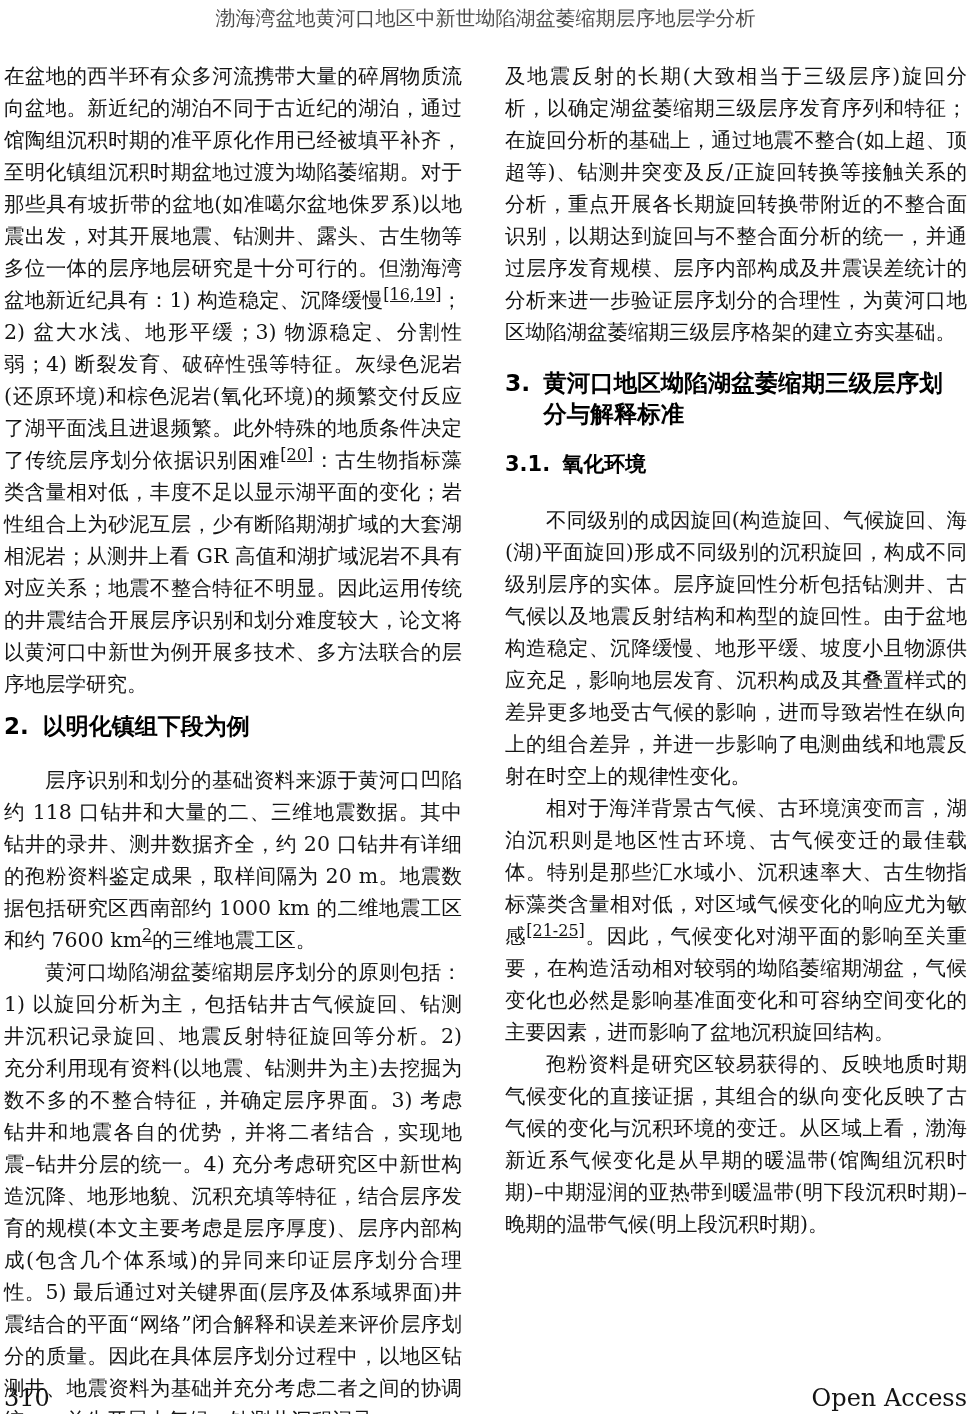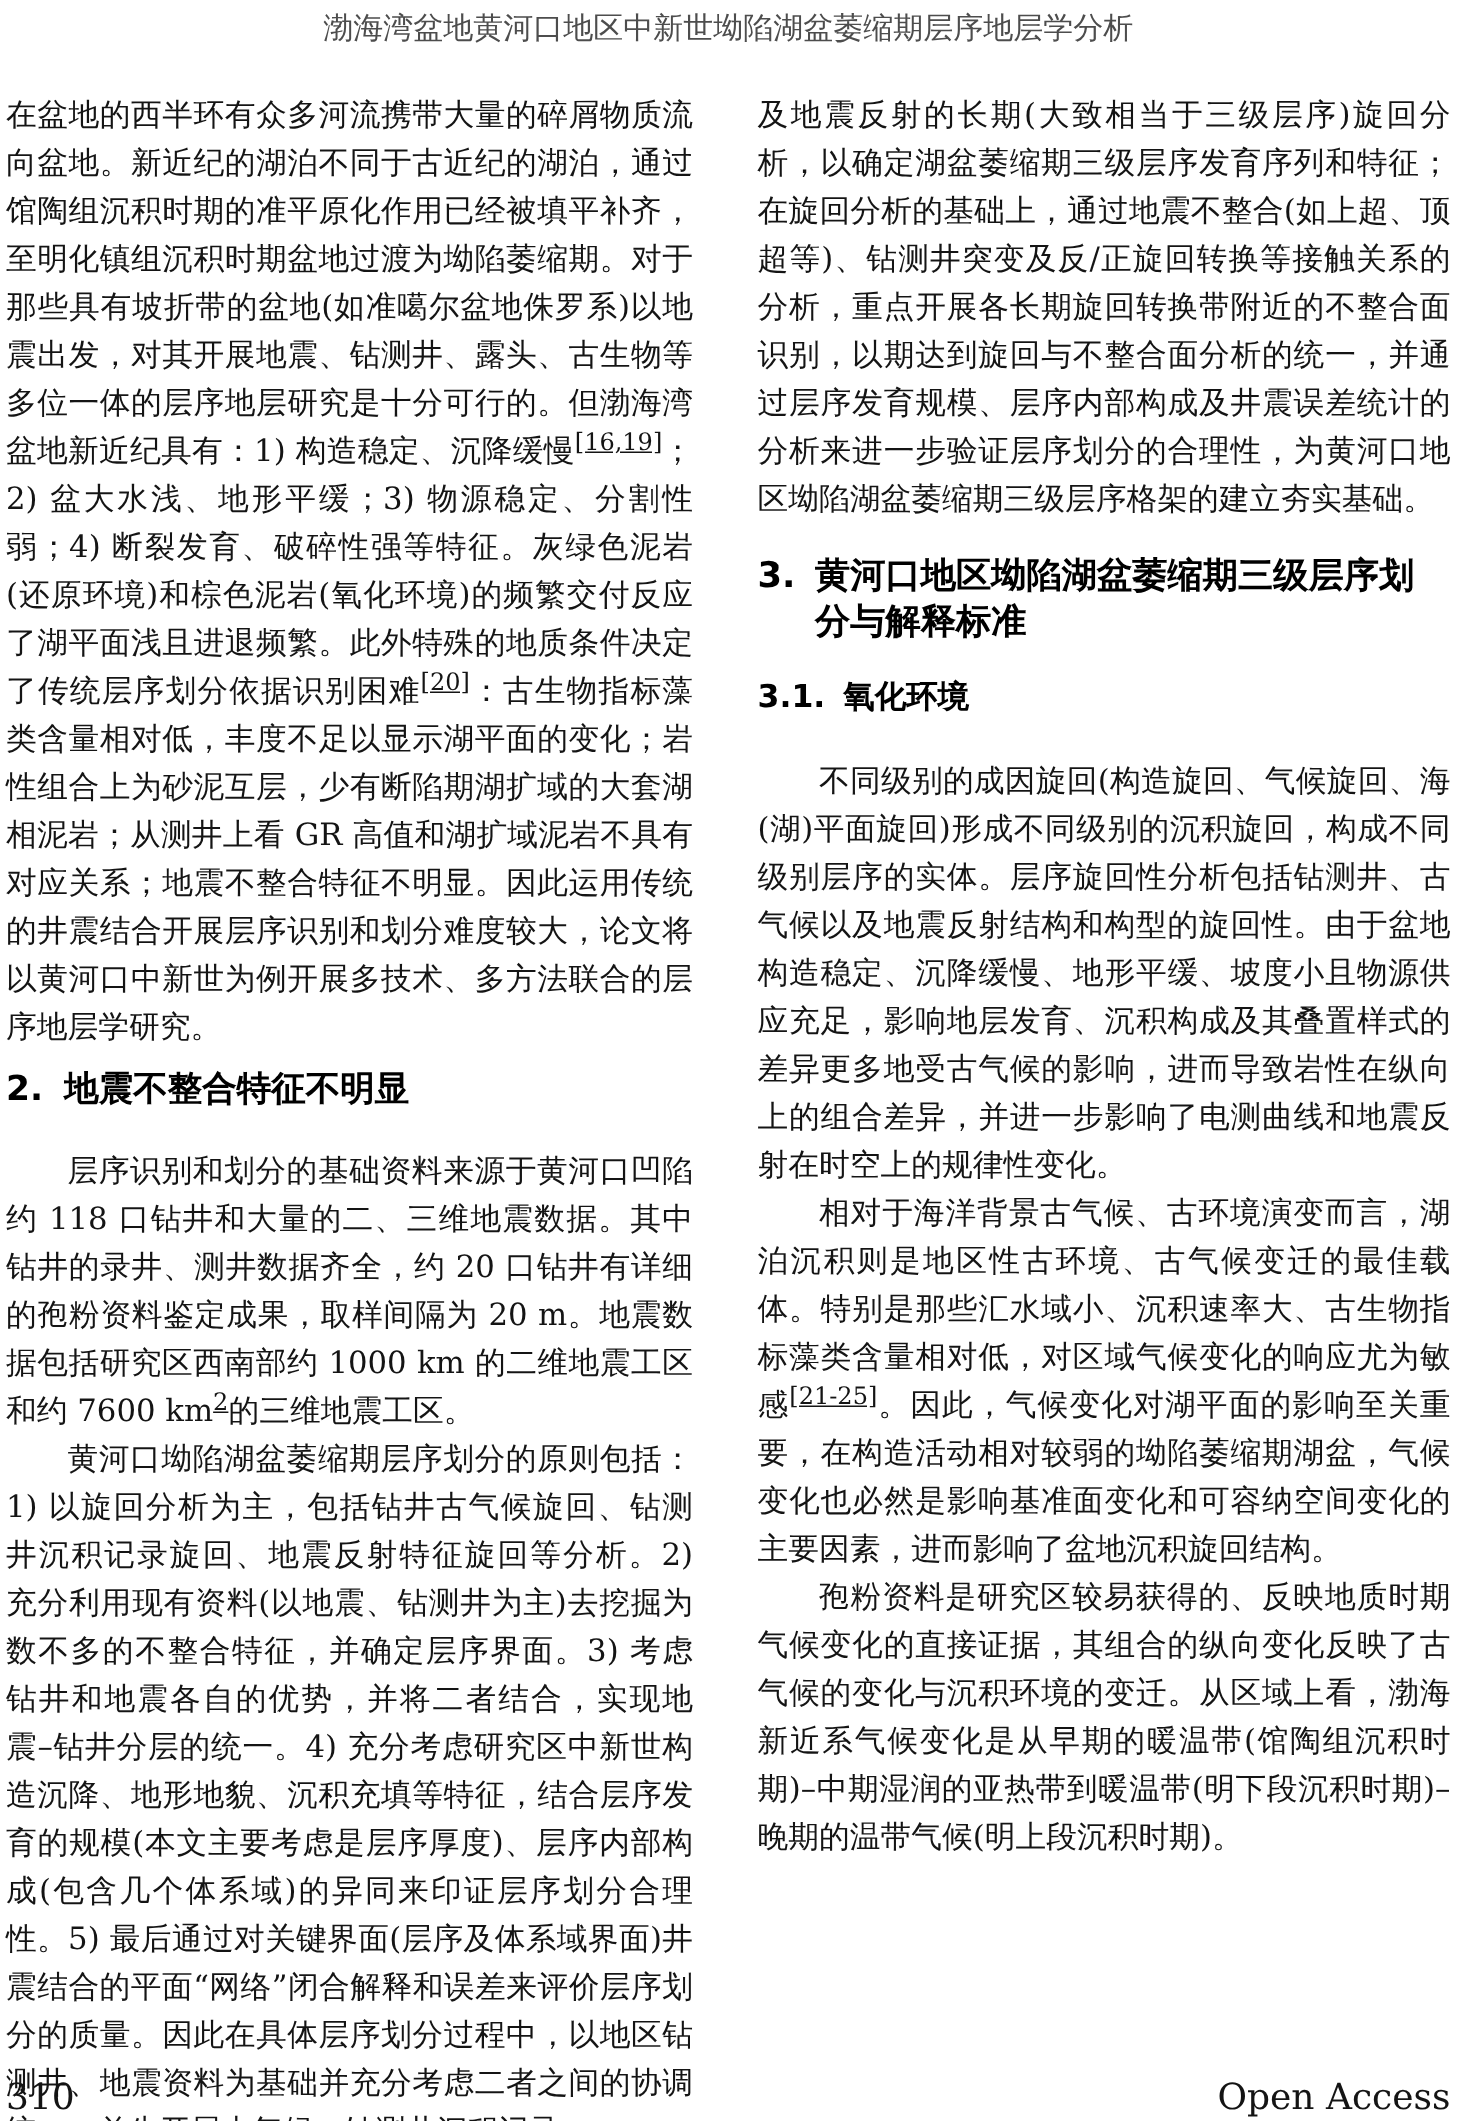--- a/index.html
+++ b/index.html
@@ -72,21 +72,21 @@
 <body>
 
 <div class="header-title">渤海湾盆地黄河口地区中新世坳陷湖盆萎缩期层序地层学分析</div>
 
 <div class="column left">
 
   <p class="body-para"><span class="run">在盆地的西半环有众多河流携带大量的碎屑物质流向盆地。新近纪的湖泊不同于古近纪的湖泊，通过馆陶组沉积时期的准平原化作用已经被填平补齐，至明化镇组沉积时期盆地过渡为坳陷萎缩期。对于那些具有坡折带的盆地(如准噶尔盆地侏罗系)以地震出发，对其开展地震、钻测井、露头、古生物等多位一体的层序地层研究是十分可行的。但渤海湾盆地新近纪具有：1) 构造稳定、沉降缓慢</span><sup class="ref">[16,19]</sup><span class="run">；2) 盆大水浅、地形平缓；3) 物源稳定、分割性弱；4) 断裂发育、破碎性强等特征。灰绿色泥岩(还原环境)和棕色泥岩(氧化环境)的频繁交付反应了湖平面浅且进退频繁。此外特殊的地质条件决定了传统层序划分依据识别困难</span><sup class="ref">[20]</sup><span class="run">：古生物指标藻类含量相对低，丰度不足以显示湖平面的变化；岩性组合上为砂泥互层，少有断陷期湖扩域的大套湖相泥岩；从测井上看 GR 高值和湖扩域泥岩不具有对应关系；地震不整合特征不明显。因此运用传统的井震结合开展层序识别和划分难度较大，论文将以黄河口中新世为例开展多技术、多方法联合的层序地层学研究。</span></p>
 
   <div class="heading h-sec2">
     <span class="num">2.</span>
-    <span class="txt">地震不整合特征不明显</span>
+    <span class="txt">以明化镇组下段为例</span>
   </div>
 
   <p class="body-para indent"><span class="run">层序识别和划分的基础资料来源于黄河口凹陷约 118 口钻井和大量的二、三维地震数据。其中钻井的录井、测井数据齐全，约 20 口钻井有详细的孢粉资料鉴定成果，取样间隔为 20 m。地震数据包括研究区西南部约 1000 km 的二维地震工区和约 7600 km</span><sup class="ref">2</sup><span class="run">的三维地震工区。</span></p>
 
   <p class="body-para indent"><span class="run">黄河口坳陷湖盆萎缩期层序划分的原则包括：1) 以旋回分析为主，包括钻井古气候旋回、钻测井沉积记录旋回、地震反射特征旋回等分析。2) 充分利用现有资料(以地震、钻测井为主)去挖掘为数不多的不整合特征，并确定层序界面。3) 考虑钻井和地震各自的优势，并将二者结合，实现地震–钻井分层的统一。4) 充分考虑研究区中新世构造沉降、地形地貌、沉积充填等特征，结合层序发育的规模(本文主要考虑是层序厚度)、层序内部构成(包含几个体系域)的异同来印证层序划分合理性。5) 最后通过对关键界面(层序及体系域界面)井震结合的平面“网络”闭合解释和误差来评价层序划分的质量。因此在具体层序划分过程中，以地区钻测井、地震资料为基础并充分考虑二者之间的协调统一，首先开展古气候、钻测井沉积记录</span></p>
 
 </div>
 
 <div class="column right">
 

